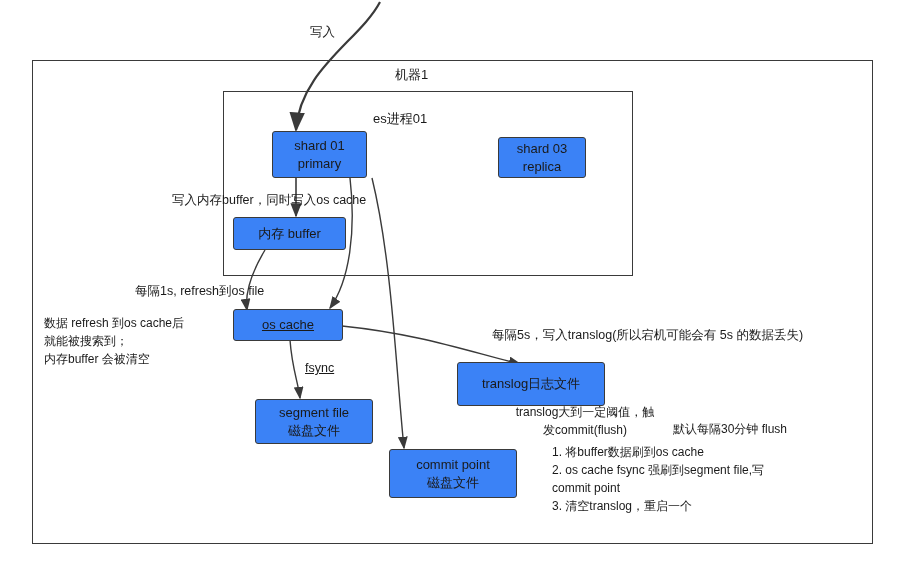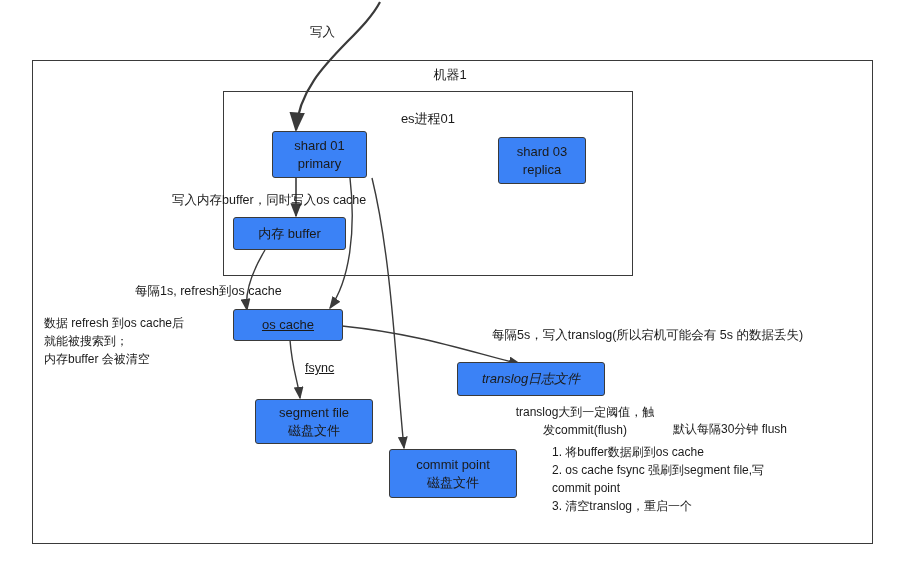--- a/index.html
+++ b/index.html
@@ -34,21 +34,20 @@
   .plain-container {
     position: absolute;
     border: 1px solid #3a3a3a;
     background: transparent;
     box-sizing: border-box;
     z-index: 1;
   }
   .container-label {
     position: absolute;
     font-size: 13px;
-    text-align: center;
     z-index: 2;
     white-space: nowrap;
   }
   .note {
     position: absolute;
     font-size: 12px;
     line-height: 1.5;
     z-index: 4;
     white-space: pre-line;
   }
@@ -101,52 +100,52 @@
     <path d="M 290 340 C 292 368, 298 382, 300 398" stroke="#3a3a3a" stroke-width="1.4" fill="none" marker-end="url(#arrowhead)"></path>
 
     <path d="M 342 326 C 420 334, 470 352, 520 364" stroke="#3a3a3a" stroke-width="1.4" fill="none" marker-end="url(#arrowhead)"></path>
   </svg>
 
   <div class="box" style="left:272px; top:131px; width:95px; height:47px;">
     <span>shard 01</span>
     <span>primary</span>
   </div>
 
-  <div class="box" style="left:498px; top:137px; width:88px; height:47px;">
+  <div class="box" style="left:498px; top:137px; width:88px; height:41px;">
     <span>shard 03</span>
     <span>replica</span>
   </div>
 
   <div class="box" style="left:233px; top:217px; width:113px; height:33px;">
     <span>内存 buffer</span>
   </div>
 
   <div class="box" style="left:233px; top:309px; width:110px; height:32px;text-decoration:underline;">
     <span>os cache</span>
   </div>
 
-  <div class="box" style="left:457px; top:362px; width:148px; height:34px;font-style:italic;">
+  <div class="box" style="left:457px; top:362px; width:148px; height:44px;">
     <span>translog日志文件</span>
   </div>
 
   <div class="box" style="left:255px; top:399px; width:118px; height:45px;">
     <span>segment file</span>
     <span>磁盘文件</span>
   </div>
 
   <div class="box" style="left:389px; top:449px; width:128px; height:49px;">
     <span>commit point</span>
     <span>磁盘文件</span>
   </div>
 
   <div class="line-label" style="left:310px; top:24px;">写入</div>
 
   <div class="line-label" style="left:172px; top:192px;">写入内存buffer，同时写入os cache</div>
 
-  <div class="line-label" style="left:135px; top:283px;">每隔1s, refresh到os cache</div>
+  <div class="line-label" style="left:135px; top:283px;">每隔1s, refresh到os file</div>
 
   <div class="line-label" style="left:305px; top:361px;text-decoration:underline;">fsync</div>
 
   <div class="line-label" style="left:492px; top:327px;">每隔5s，写入translog(所以宕机可能会有 5s 的数据丢失)</div>
 
   <div class="note left" style="left:44px; top:314px; width:190px;">数据 refresh 到os cache后
 就能被搜索到；
 内存buffer 会被清空</div>
 
   <div class="note center" style="left:490px; top:403px; width:190px;">translog大到一定阈值，触

